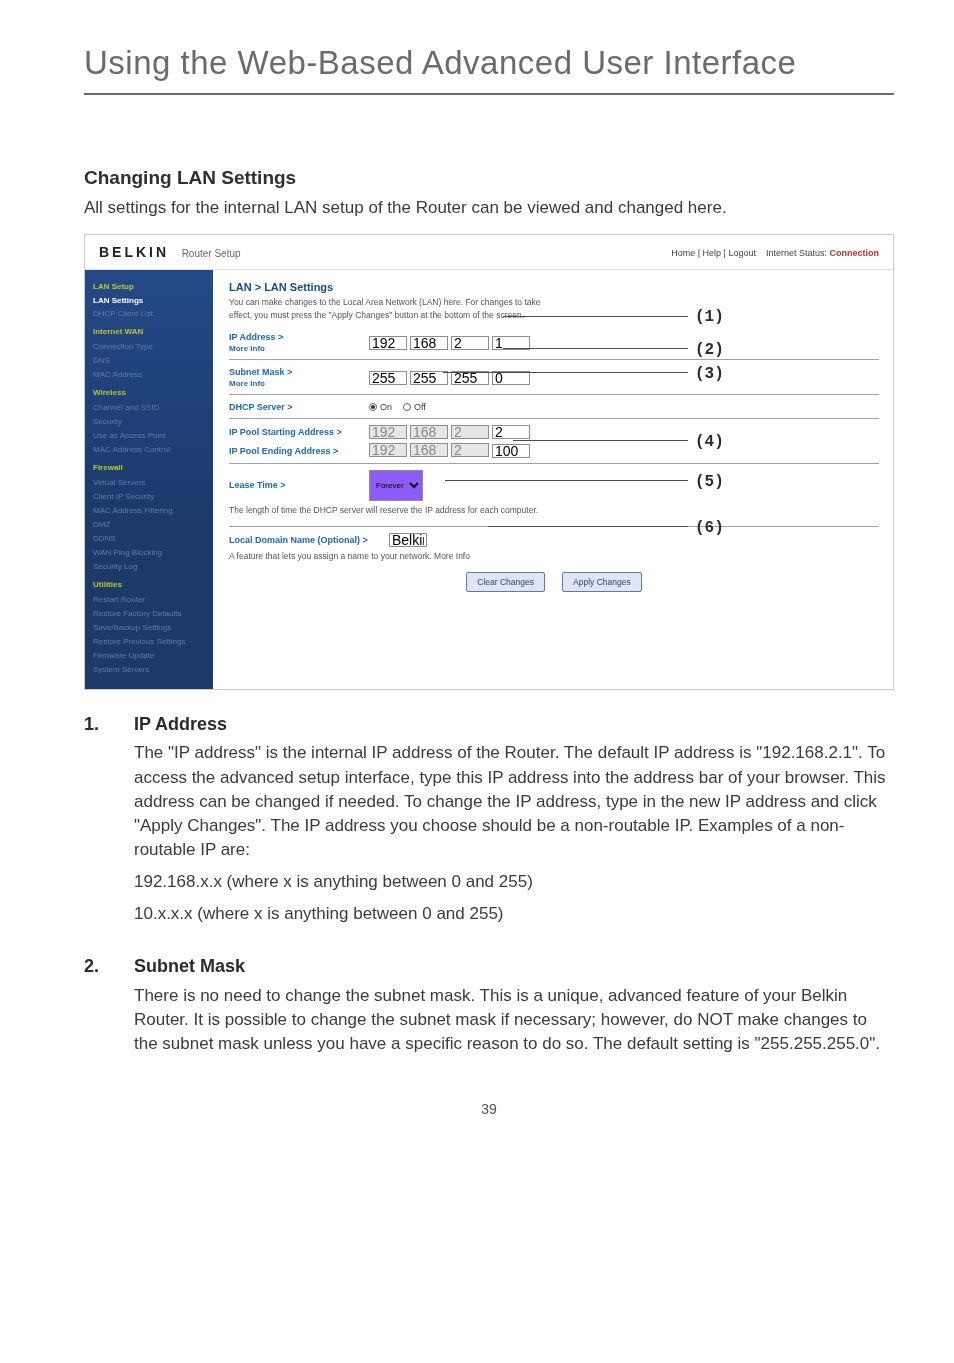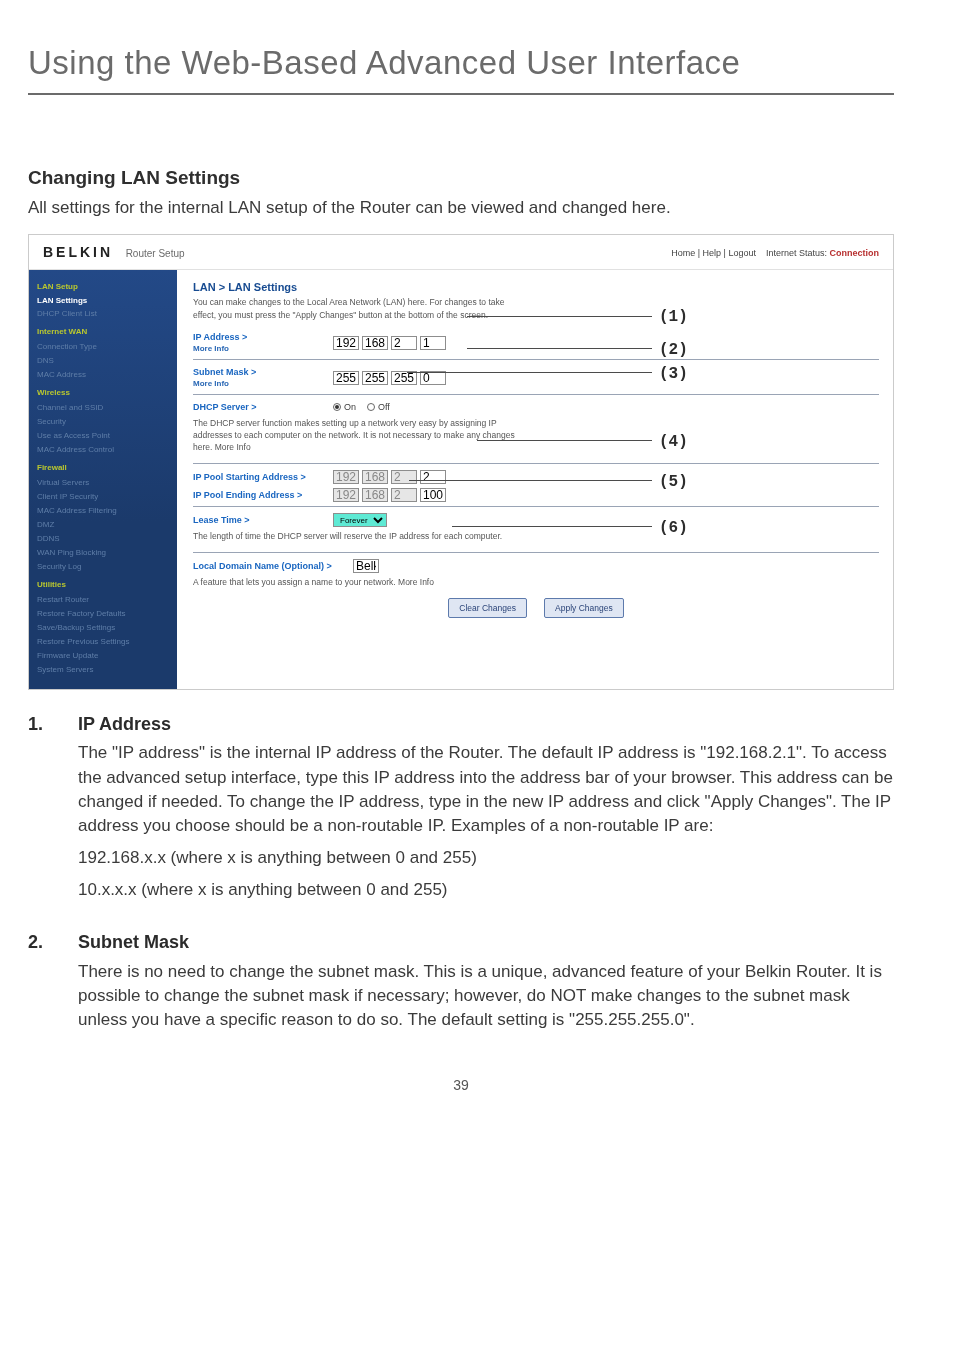--- a/index.html
+++ b/index.html
@@ -27,21 +27,21 @@
   html,body{margin:0;padding:0}
   body{
     background:var(--page-bg);
     width:954px;
     margin:0 auto;
     font-family:var(--body-font);
     color:var(--text);
     font-size:17px;
     line-height:1.42;
   }
-  .page{padding:40px 60px 40px 28px}
+  .page{padding:40px 60px 40px 84px}
 
   
   .section-title{
     font-size:33px;
     letter-spacing:.5px;
     color:#6b6b6b;
     font-weight:300;
     border-bottom:2px solid #6b6b6b;
     padding-bottom:6px;
     margin-bottom:70px;
@@ -83,21 +83,21 @@
   .shot .brand-sub{
     font-size:10px;
     color:#6b6b6b;
     margin-left:10px;
   }
   .shot .toplinks{font-size:9px;color:#444}
   .shot .toplinks .status{color:#b72f2f;font-weight:700}
 
   .shot .body{display:flex;align-items:stretch}
   .shot .nav{
-    width:148px;
+    width:128px;
     background:linear-gradient(180deg,var(--nav-bg-alt) 0%,var(--nav-bg) 60%);
     padding:6px 8px 12px;
     font-size:8px;
     line-height:1.5;
   }
   .shot .nav .g{color:#b9c72f;font-weight:700;margin:5px 0 2px}
   .shot .nav .i{color:var(--nav-text);padding:1px 0;}
   .shot .nav .ih{color:#fff;font-weight:700}
 
   .shot .main{
@@ -111,33 +111,33 @@
     color:#174b91;
     font-weight:700;
   }
   .shot .desc{color:#555;font-size:8.5px;max-width:320px;margin-bottom:10px}
 
   .row{display:flex;align-items:center;margin:3px 0}
   .row .k{width:140px;color:var(--link);font-weight:700}
   .row .k .mi{display:block;font-weight:700;color:#2a68b5;font-size:8px}
   .row .v{display:flex;align-items:center;gap:3px}
   .row .v input{
-    width:26px;height:14px;
+    width:38px;height:14px;
     border:1px solid var(--input-border);
-    font-size:12px;padding:1px 2px;
+    font-size:14px;padding:1px 2px;
     background:#fff;
   }
   .row .v .grey input{background:#e6e6e6;color:#888}
   .sep{border-top:1px solid var(--hr);margin:4px 0 6px}
 
   .radio{display:inline-flex;align-items:center;gap:3px;margin-right:8px}
   .radio .dot{width:8px;height:8px;border:1px solid #666;border-radius:50%;display:inline-block;position:relative}
   .radio .dot.on::after{content:"";position:absolute;inset:1px;border-radius:50%;background:#333}
 
-  .sel{height:14px;border:1px solid var(--input-border);font-size:8px;padding:0 2px;background:#5eead4}
+  .sel{height:31px;border:1px solid var(--input-border);font-size:8px;padding:0 2px;background:#8b5cf6}
   .txt{height:15px;border:1px solid var(--input-border);font-size:8px;padding:0 3px;background:#fff;width:90px}
 
   .btns{display:flex;gap:17px;justify-content:center;margin-top:8px}
   .btn{
     border:1px solid var(--btn-border);
     background:var(--btn-bg);
     font-size:8.5px;
     padding:3px 10px;
     border-radius:2px;
     color:#2b4478;
@@ -282,21 +282,20 @@
             <span class="radio">
                 <span class="dot on"></span>
                 <span>On</span>
               </span>
             <span class="radio">
                 <span class="dot"></span>
                 <span>Off</span>
               </span>
           </span>
         </div>
-        <div class="desc" style="max-width:340px">The DHCP server function makes setting up a network very easy by assigning IP addresses to each computer on the network. It is not necessary to make any changes here. More Info</div>
         <div class="sep"></div>
 
         <div class="row">
           <span class="k">IP Pool Starting Address &gt;</span>
           <span class="v">
             <span class="grey"><input disabled="" value="192" style=""></span>
             <span class="grey"><input disabled="" value="168" style=""></span>
             <span class="grey"><input disabled="" value="2" style=""></span>
             <input value="2" style="">
           </span>

